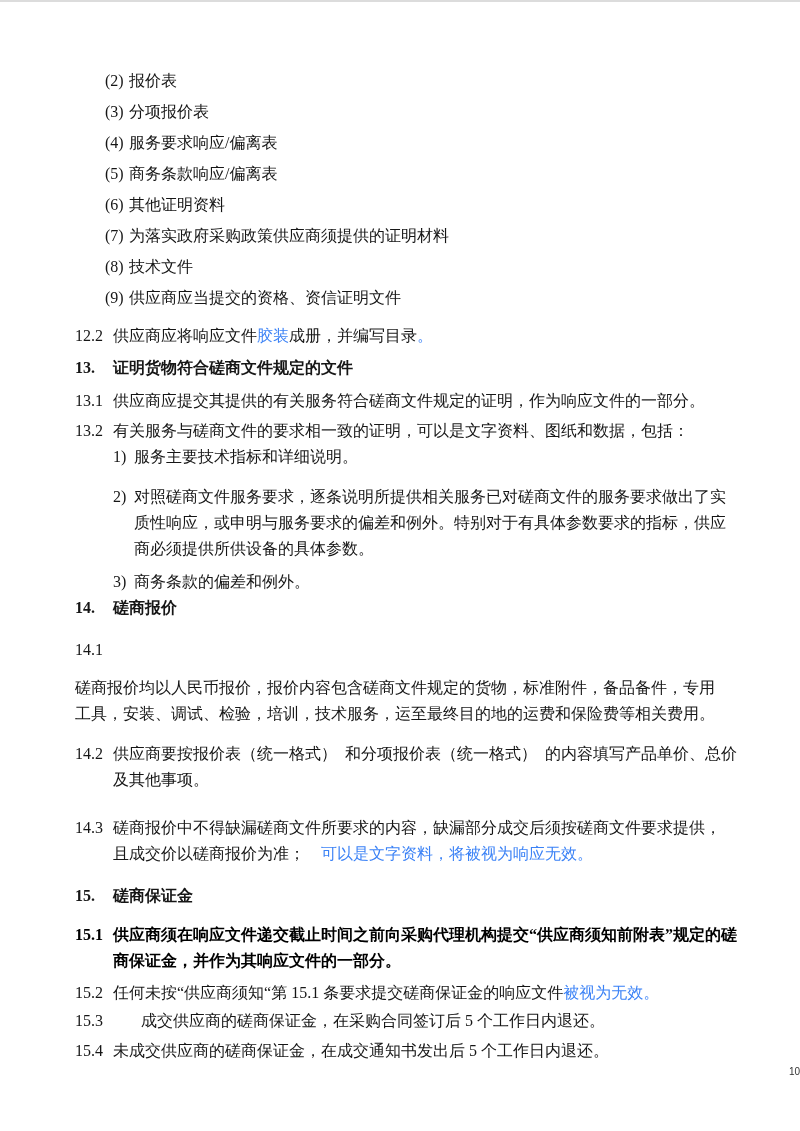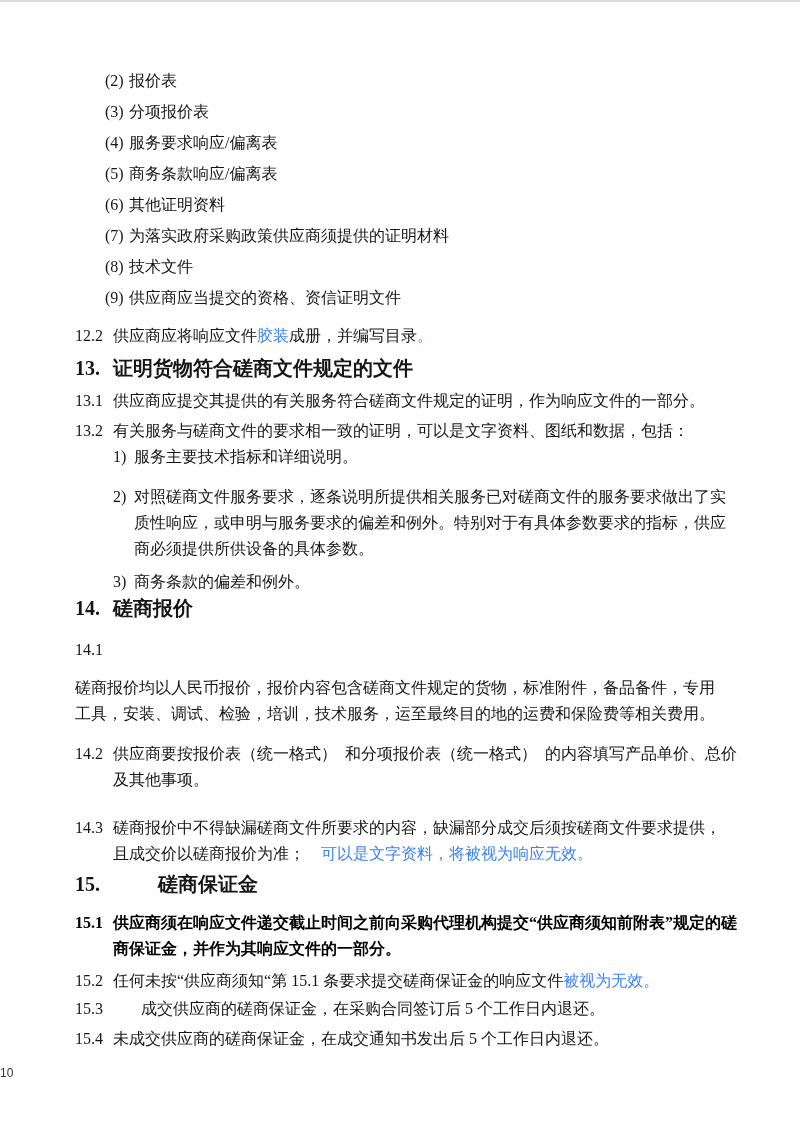--- a/index.html
+++ b/index.html
@@ -24,52 +24,52 @@
   .att-item { display: flex; line-height: 26px; margin-left: 30px; margin-top: 5px; }
   .att-item:first-child { margin-top: 0; }
   .att-num { flex: 0 0 24px; }
   .att-text { flex: 1; }
 
   
   .para { display: flex; line-height: 26px; }
   .p-num { flex: 0 0 38px; }
   .p-body { flex: 1; }
 
-  .heading { font-weight: bold; font-size: 20px; }
+  .heading { font-weight: bold; font-size: 16px; }
 
   
   .sub { display: flex; line-height: 26px; margin-left: 38px; }
   .sub-num { flex: 0 0 21px; }
   .sub-body { flex: 1; }
 
   b { font-weight: normal; color: #3b82f6; }
 
   #p12_2 { margin-top: 12px; }
   #h13   { margin-top: 6px; }
   #p13_1 { margin-top: 7px; }
   #p13_2 { margin-top: 4px; }
   #sub1  { margin-top: 0; }
   #sub2  { margin-top: 14px; }
   #sub3  { margin-top: 7px; }
   #h14   { margin-top: 0; }
   #p14_1 { margin-top: 16px; flex-direction: column; }
   #p14_2 { margin-top: 14px; margin-right: -16px; }
   #p14_3 { margin-top: 22px; }
-  #h15   { margin-top: 4px; gap: 45px; }
+  #h15   { margin-top: 16px; }
   #p15_1 { margin-top: 13px; margin-right: -16px; font-weight: bold; color: #000; }
   #p15_2 { margin-top: 6px; }
   #p15_3 { margin-top: 2px; gap: 28px; }
   #p15_4 { margin-top: 4px; }
   #p15_5 { margin-top: 6px; }
 
   .page-num {
     position: absolute; top: 1066px; left: 0;
-    width: 100%; text-align: left;
+    width: 100%; text-align: right;
     font-family: "Liberation Sans", sans-serif;
-    font-size: 12px; color: #333333;
+    font-size: 10px; color: #333333;
   }
 </style>
 </head>
 <body>
 
 <div class="top-rule"></div>
 
 <div class="content">
 
   <div class="att-item">

